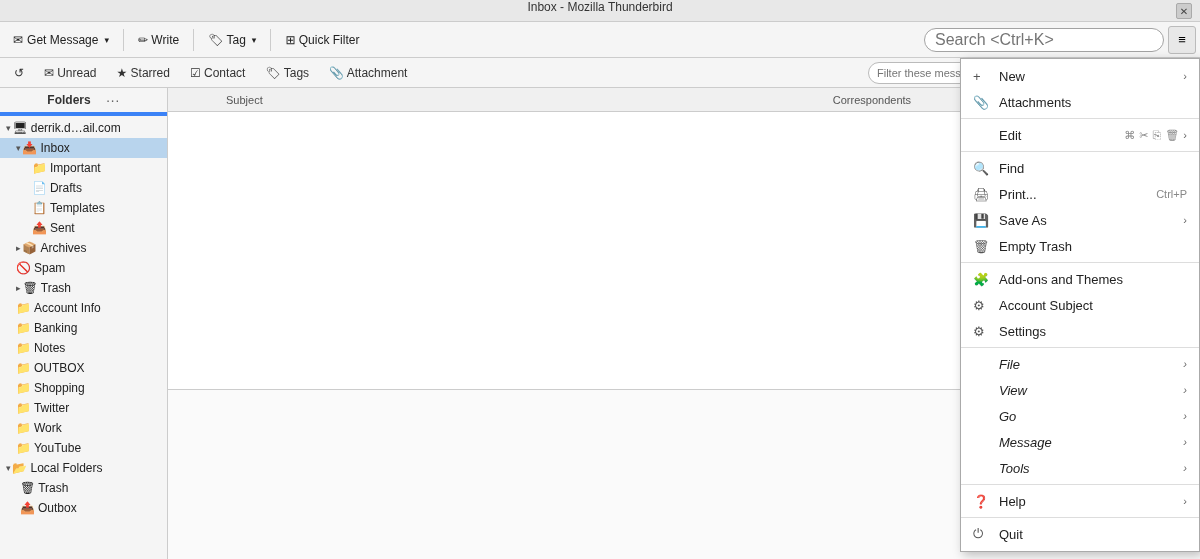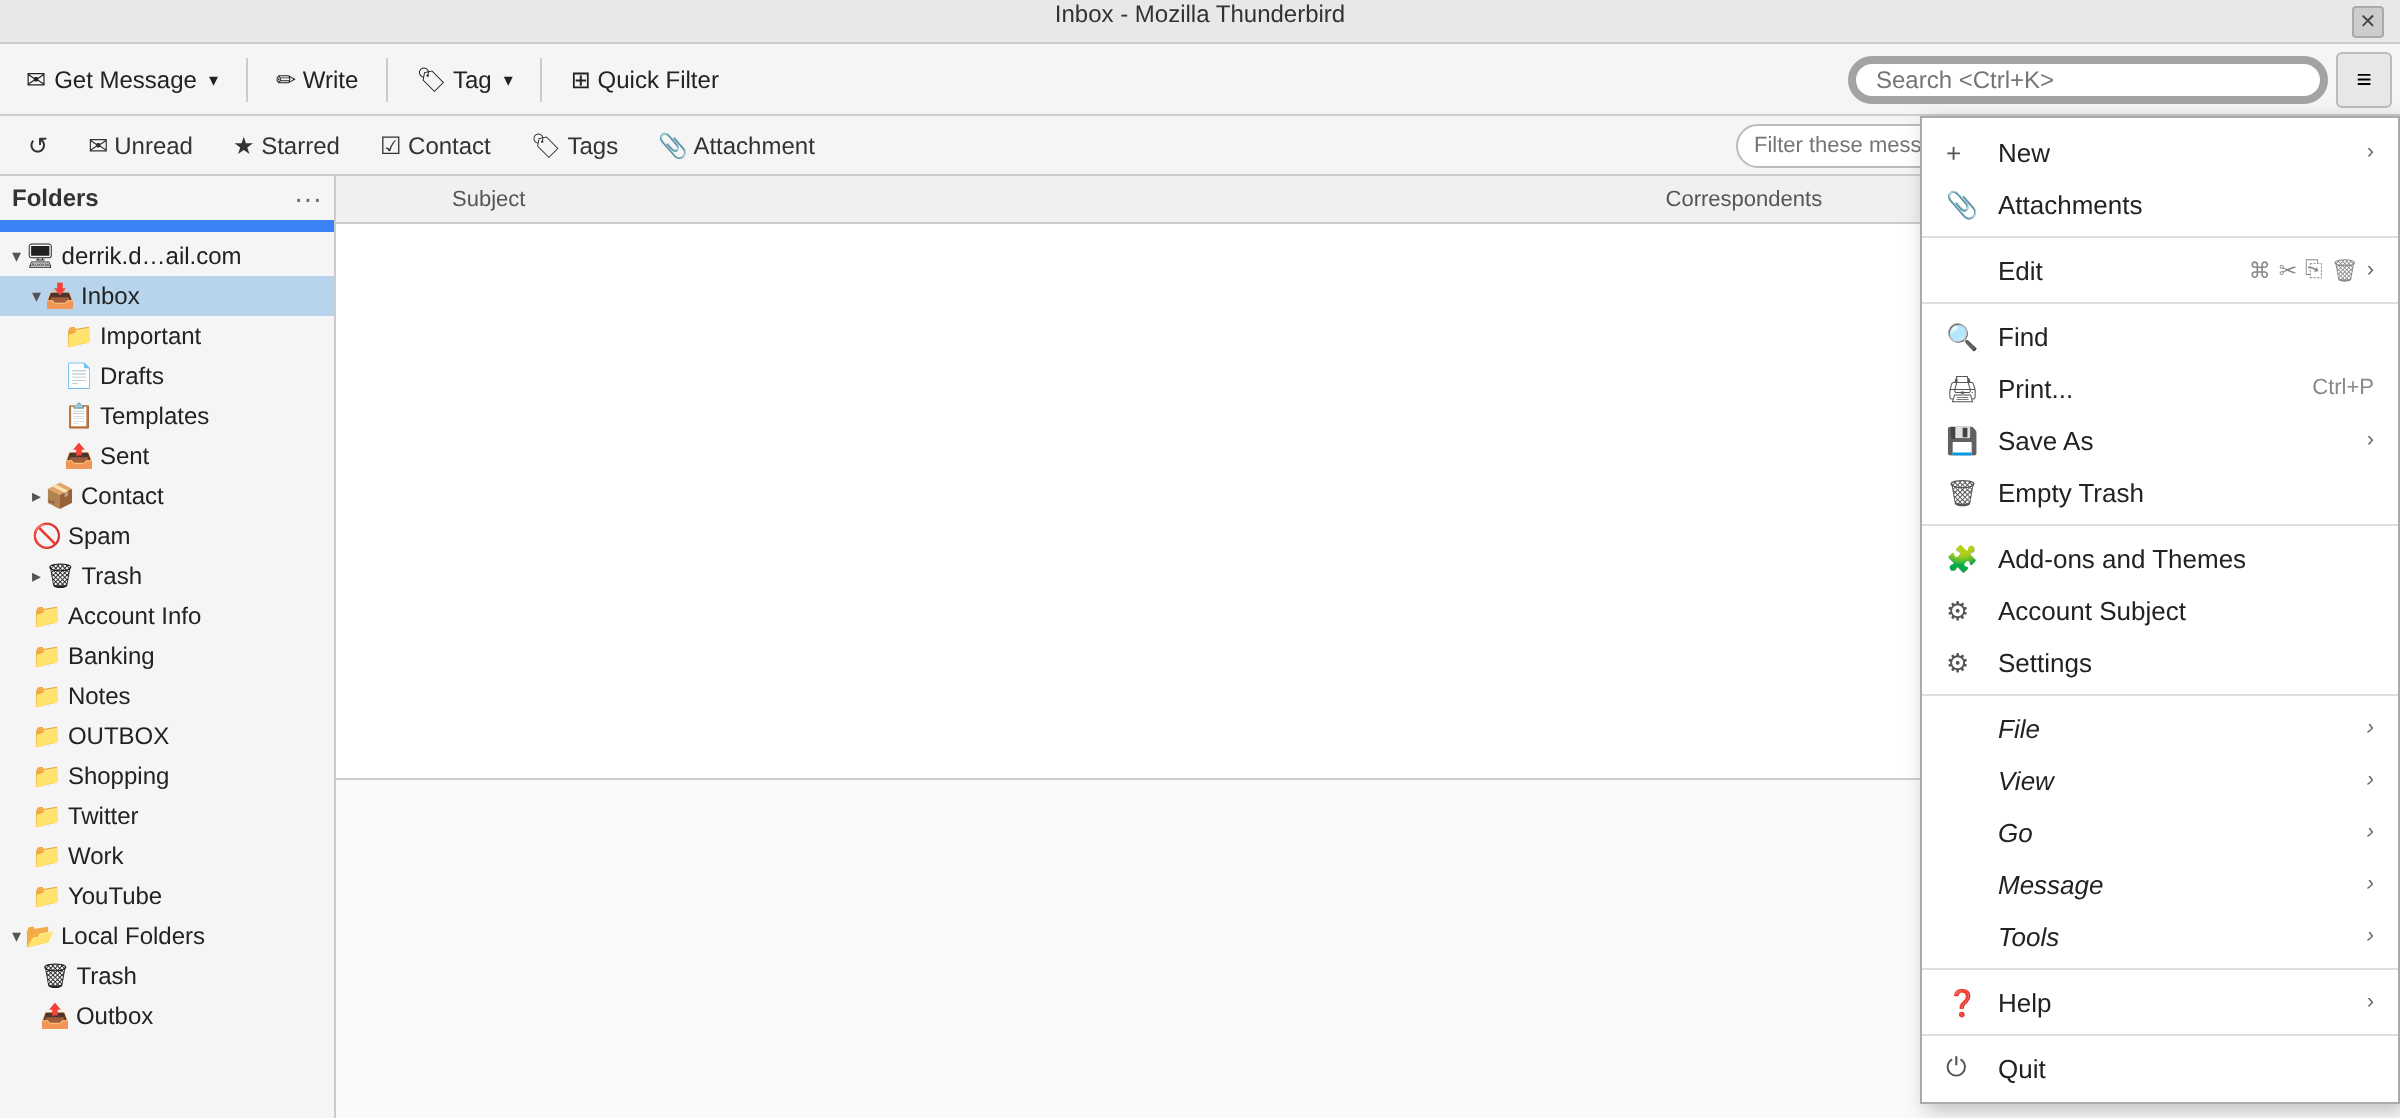--- a/index.html
+++ b/index.html
@@ -67,24 +67,24 @@
     }
     .toolbar-separator { width: 1px; background: #ccc; height: 22px; margin: 0 3px; }
     #search-bar {
       margin-left: auto;
       display: flex;
       align-items: center;
     }
     #search-input {
       width: 240px;
       height: 24px;
-      border: 4px solid #a3a3a3;
+      border: 1px solid #a3a3a3;
       border-radius: 12px;
       padding: 0 10px;
-      font-size: 12px;
+      font-size: 16px;
       background: white;
       color: #701a75;
     }
     #menu-btn {
       width: 28px;
       height: 28px;
       display: flex;
       align-items: center;
       justify-content: center;
       cursor: pointer;
@@ -156,23 +156,23 @@
       width: 168px;
       min-width: 168px;
       background: #f5f5f5;
       border-right: 1px solid #ccc;
       overflow-y: auto;
       height: 100%;
     }
     #sidebar-header {
       display: flex;
       align-items: center;
-      justify-content: space-between;
+      justify-content: center;
       padding: 4px 6px;
-      border-bottom: 6px solid #3b82f6;
+      border-bottom: 4px solid #3b82f6;
       height: 28px;
       gap: 15px;
     }
     #sidebar-header-label {
       font-size: 12px;
       font-weight: bold;
       color: #333;
     }
     #sidebar-options-btn {
       font-size: 14px;
@@ -369,21 +369,21 @@
         </div>
 
         <div class="folder-item" style="padding-left:32px;">
           <span class="folder-icon">📤</span>
           <span>Sent</span>
         </div>
 
         <div class="folder-item" style="padding-left:16px;">
           <span class="expand-arrow">▸</span>
           <span class="folder-icon">📦</span>
-          <span>Contact</span>
+          <span>Archives</span>
         </div>
 
         <div class="folder-item" style="padding-left:16px;">
           <span class="folder-icon">🚫</span>
           <span>Spam</span>
         </div>
 
         <div class="folder-item" style="padding-left:16px;">
           <span class="expand-arrow">▸</span>
           <span class="folder-icon">🗑</span>

